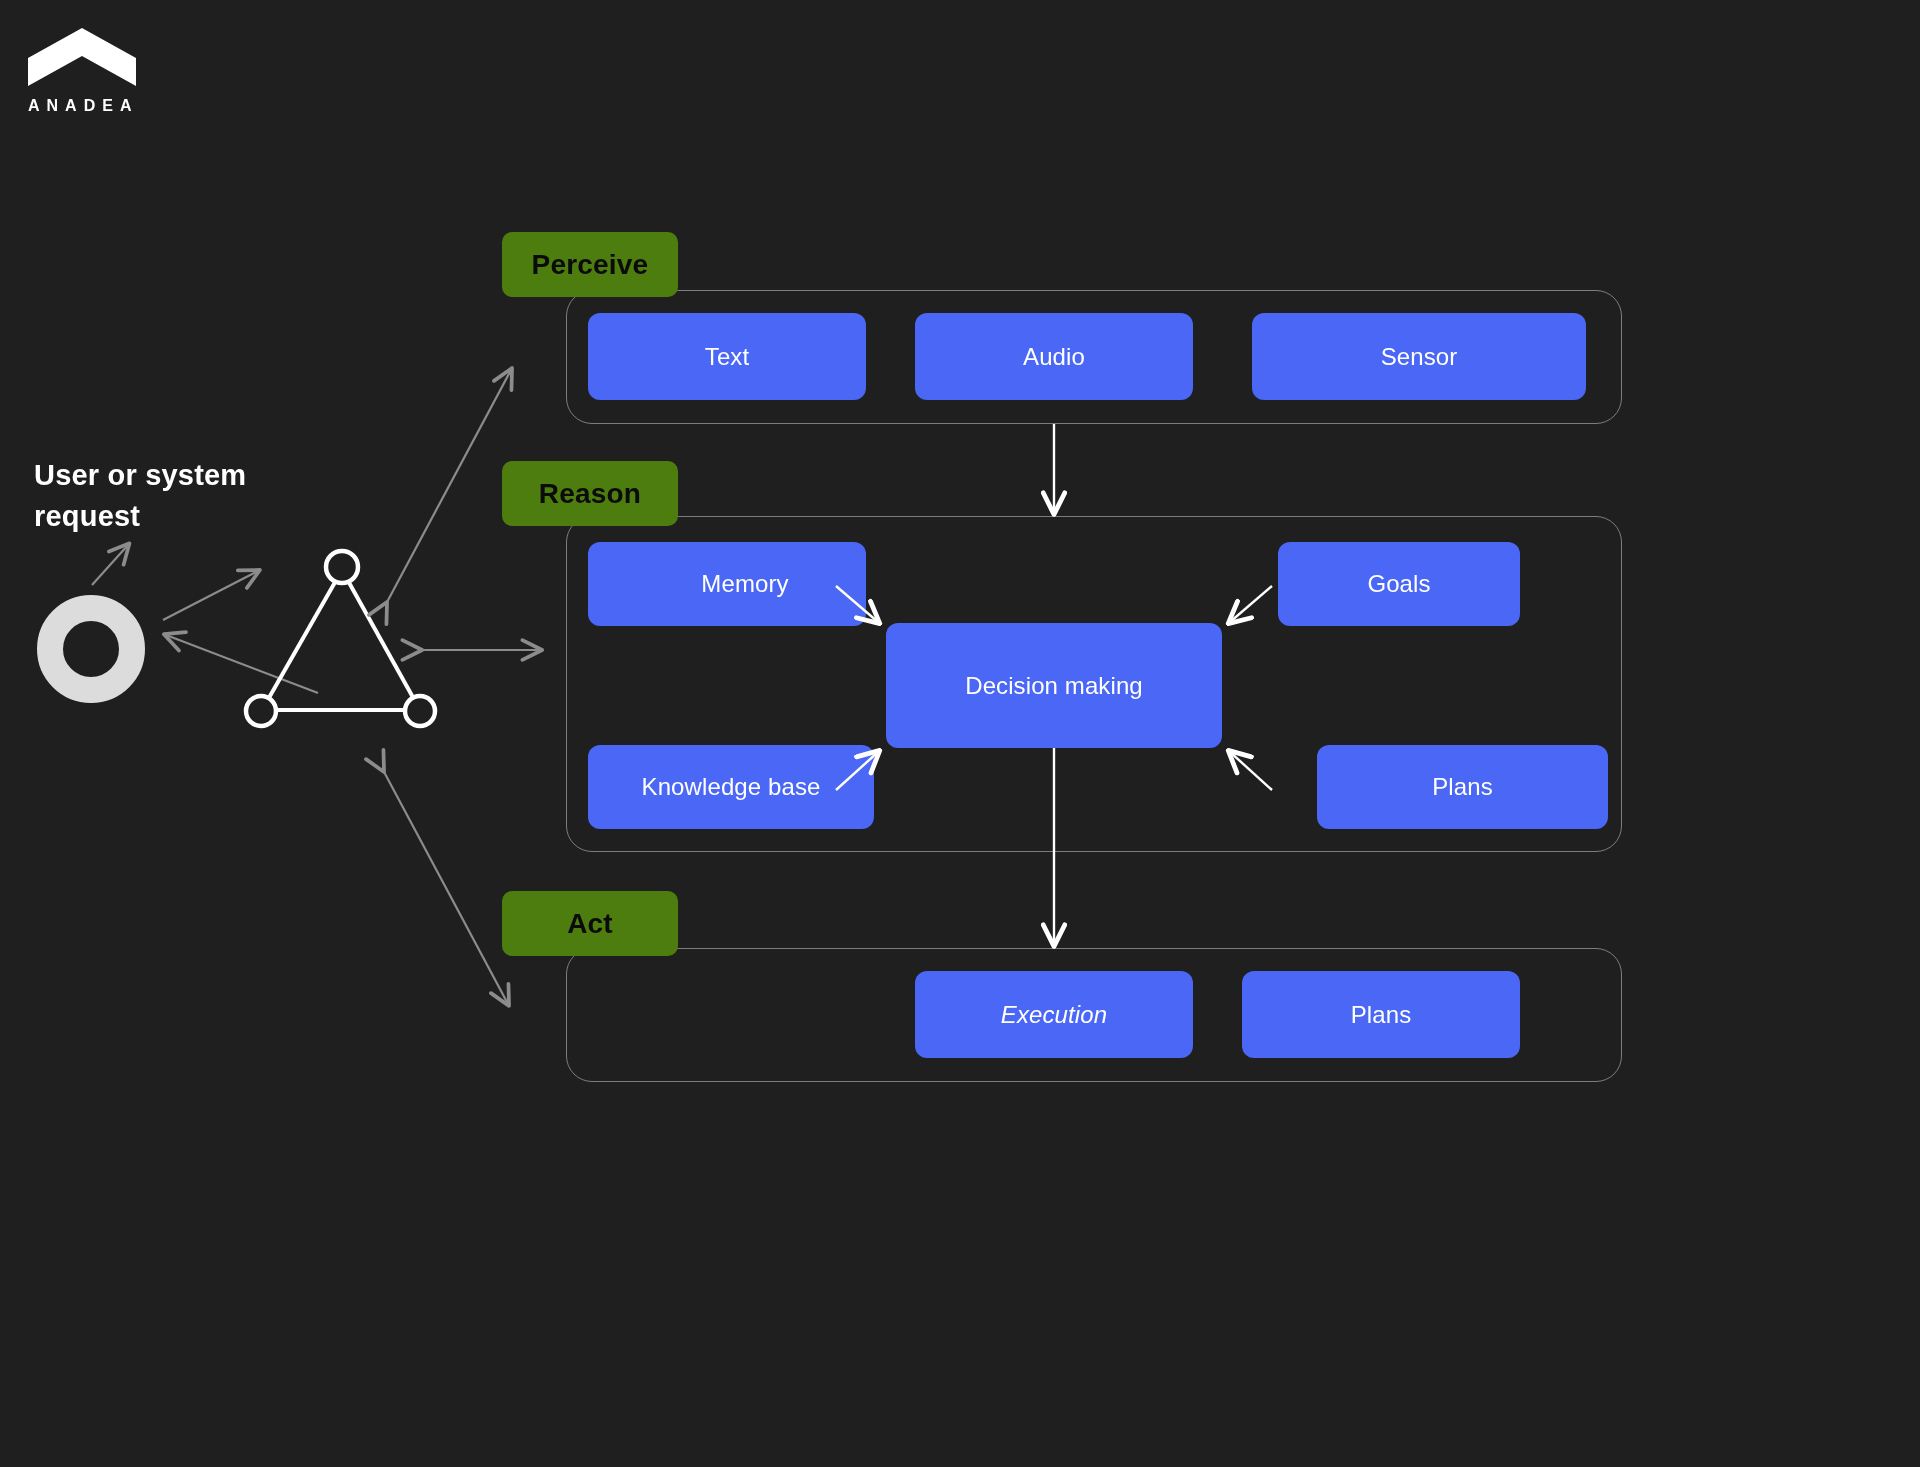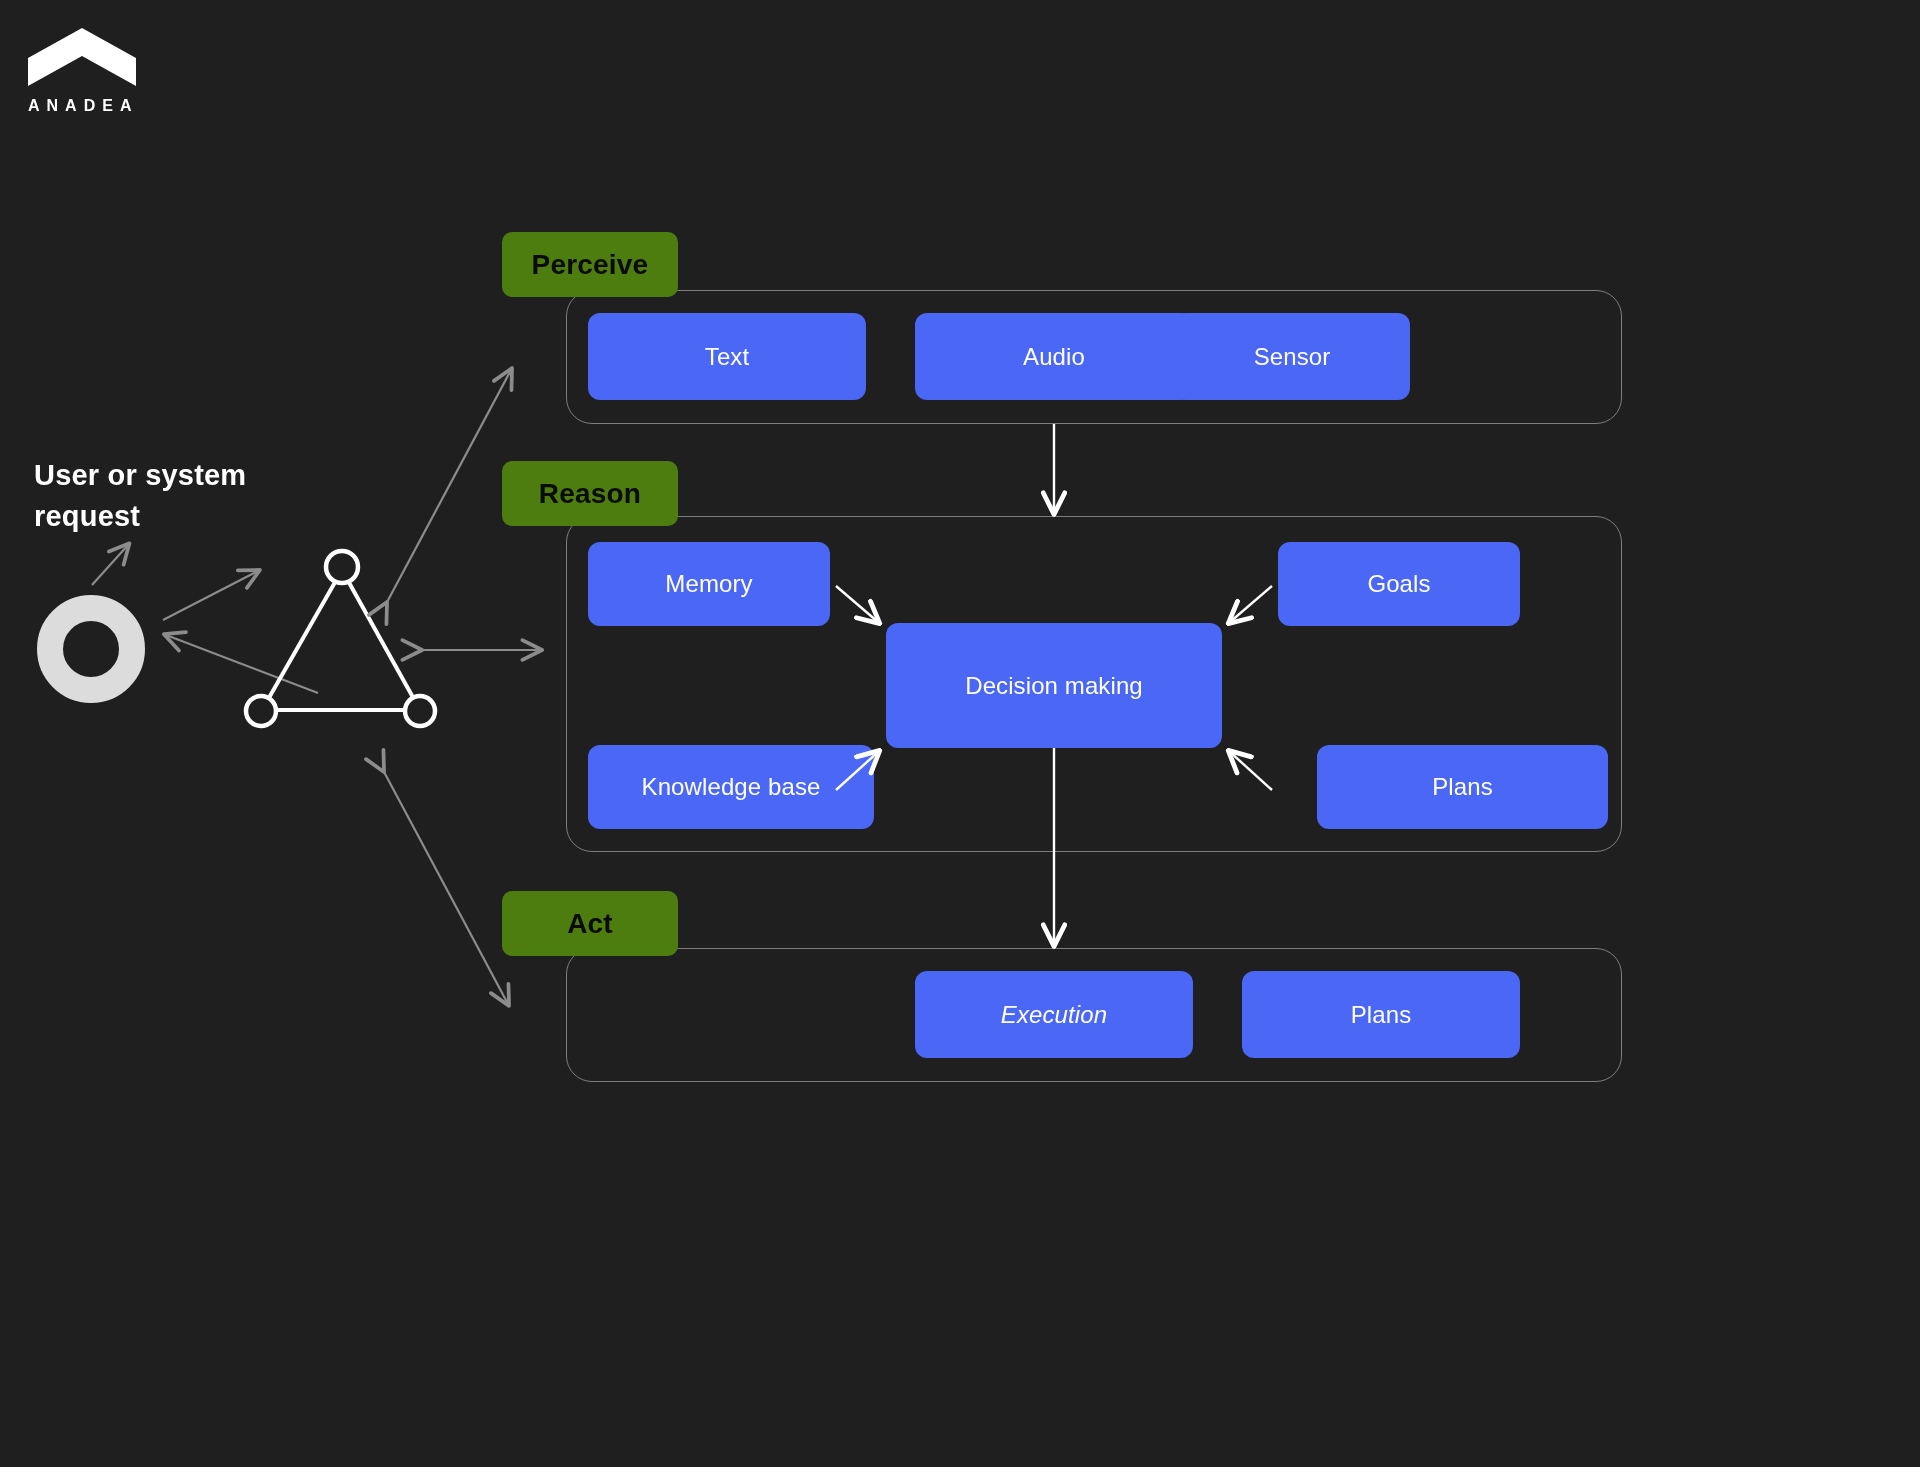--- a/index.html
+++ b/index.html
@@ -110,23 +110,23 @@
     font-weight: 400;
     display: flex;
     align-items: center;
     justify-content: center;
     text-align: center;
     letter-spacing: 0.1px;
     z-index: 3;
   }
   #node-text    { left: 588px;  top: 313px; width: 278px; height: 87px; }
   #node-audio   { left: 915px;  top: 313px; width: 278px; height: 87px; }
-  #node-sensor  { left: 1174px; top: 313px; width: 236px; height: 87px; }
-
-  #node-memory  { left: 588px;  top: 542px; width: 242px; height: 84px; }
+  #node-sensor  { left: 1252px; top: 313px; width: 334px; height: 87px; }
+
+  #node-memory  { left: 588px;  top: 542px; width: 242px; height: 84px; padding-left: 36px; }
   #node-kb      { left: 588px;  top: 745px; width: 286px; height: 84px; }
   #node-goals   { left: 1278px; top: 542px; width: 242px; height: 84px; }
   #node-plans   { left: 1317px; top: 745px; width: 291px; height: 84px; }
   #node-decision{ left: 886px;  top: 623px; width: 336px; height: 125px; }
 
   #node-actuators { left: 588px;  top: 971px; width: 278px; height: 87px; }
   #node-execution { left: 915px;  top: 971px; width: 278px; height: 87px; font-style: italic; }
   #node-tools     { left: 1242px; top: 971px; width: 278px; height: 87px; }
 </style>
 </head>

